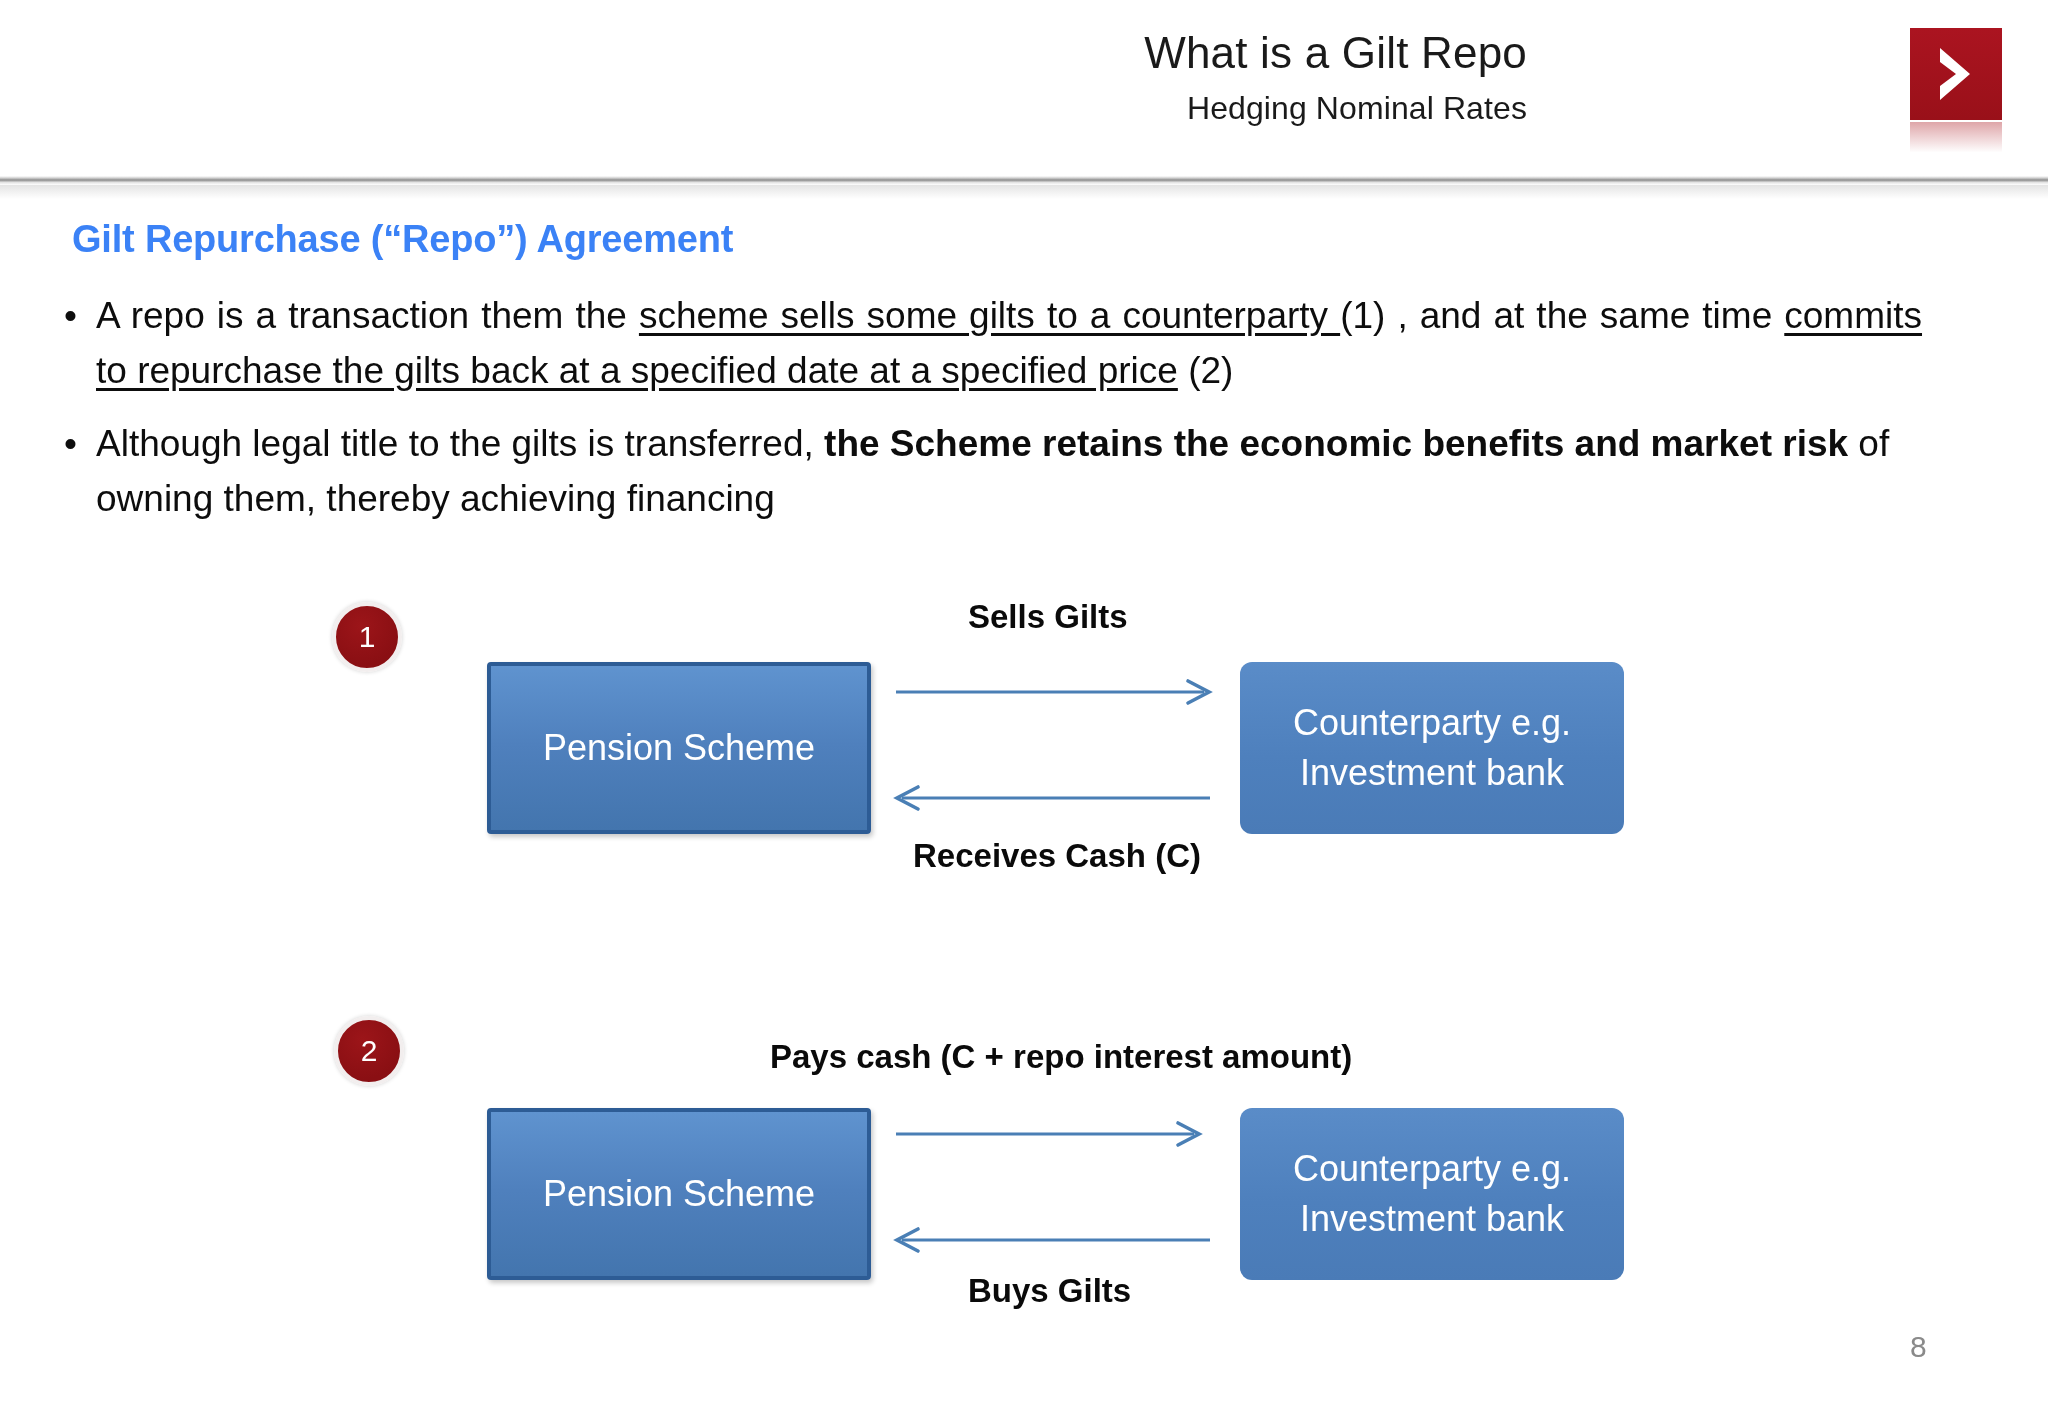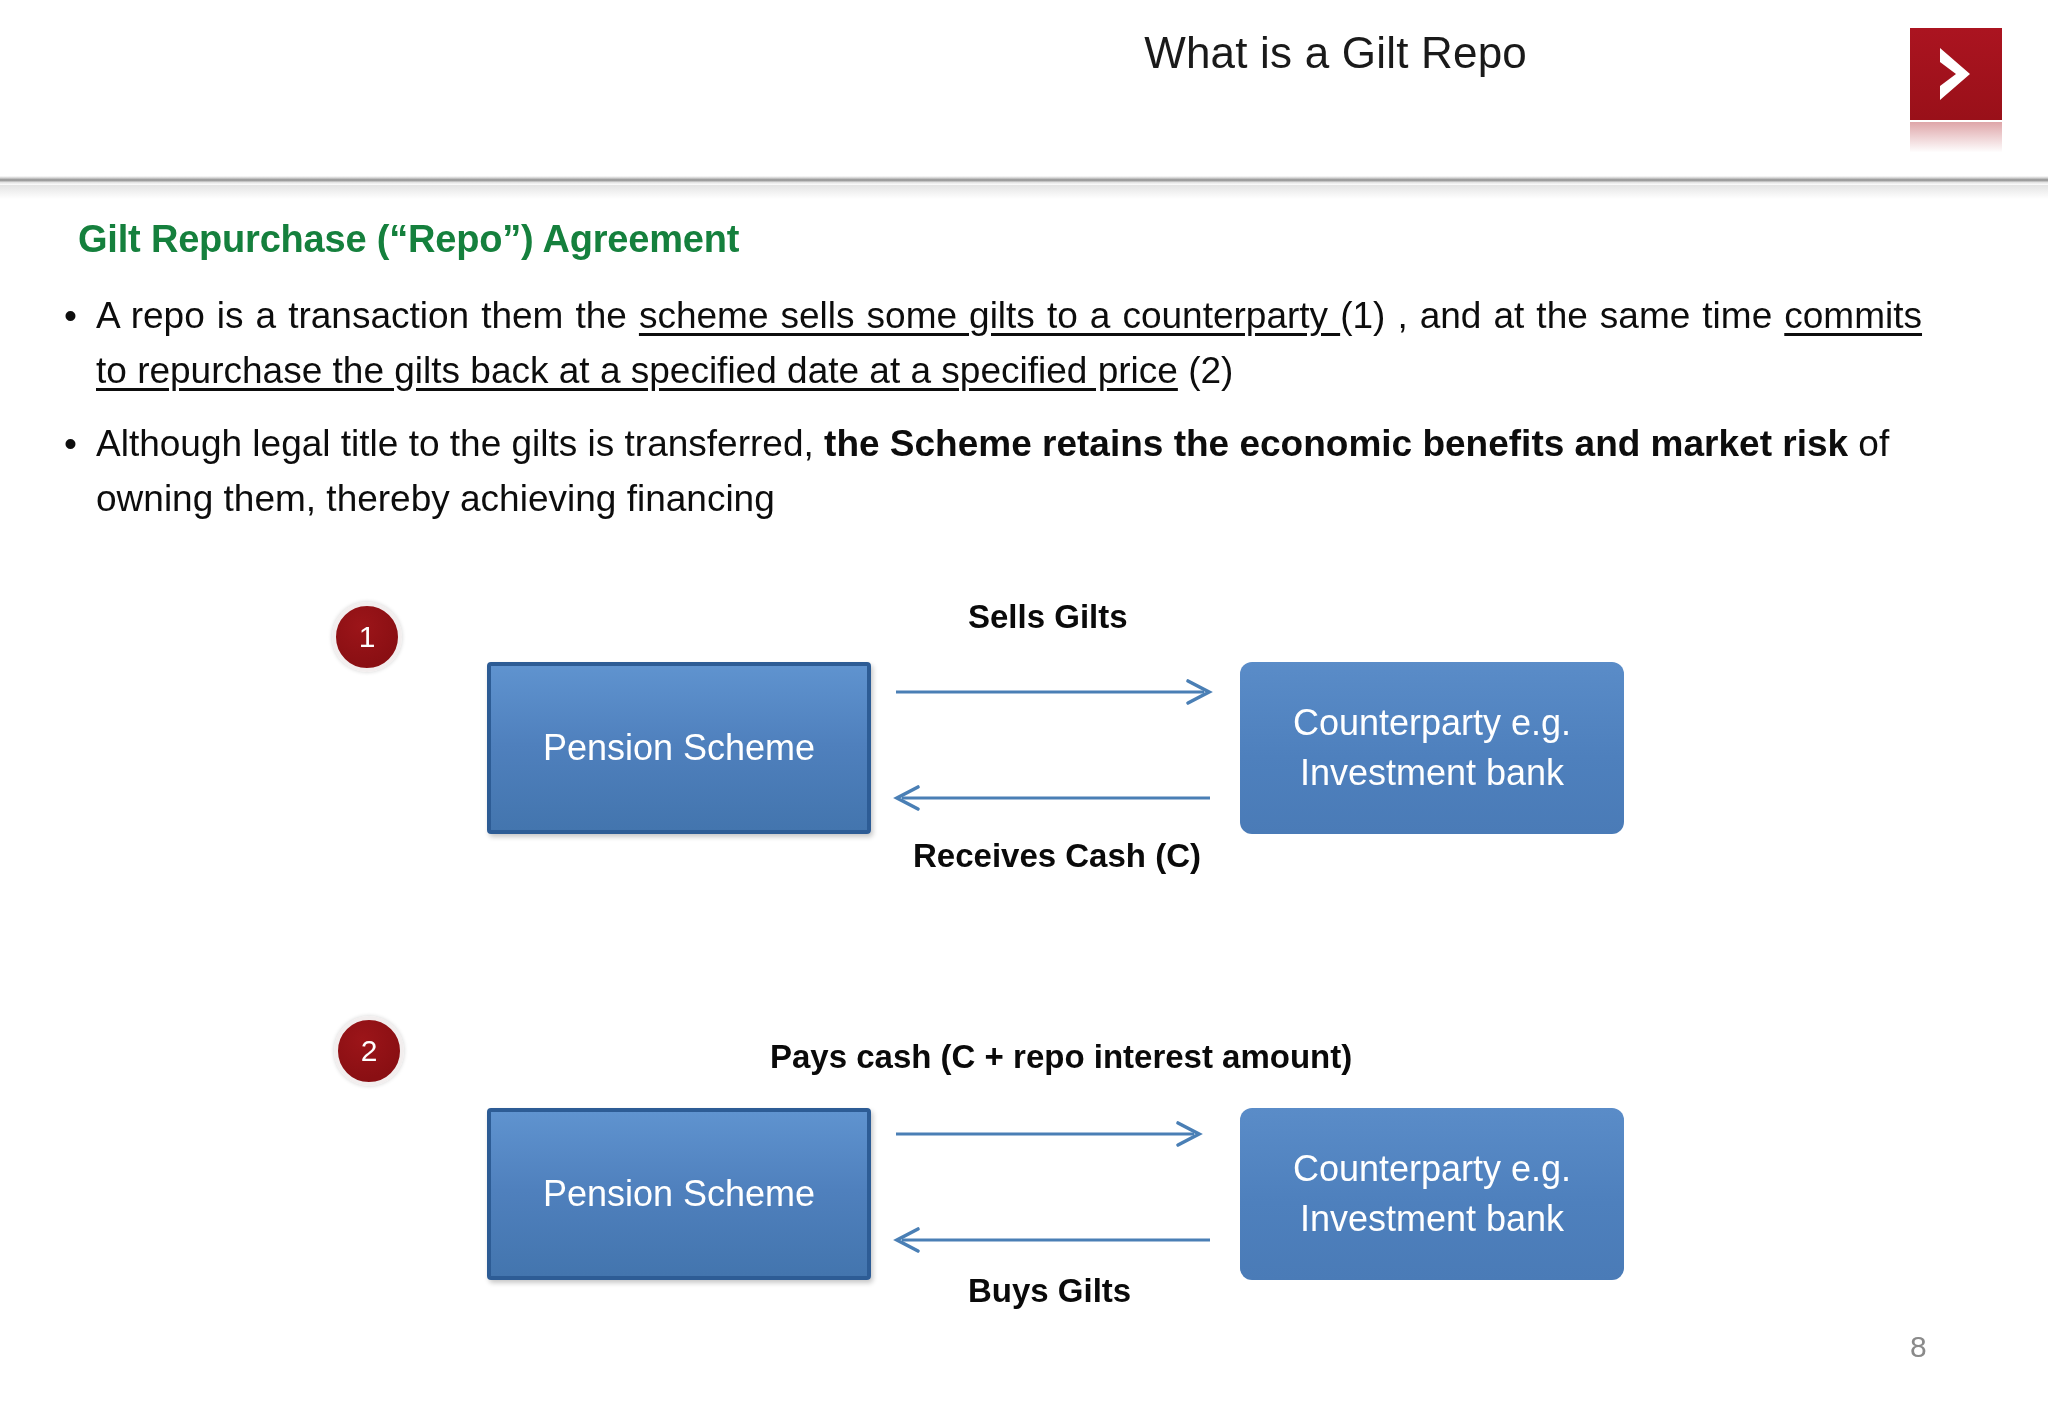--- a/index.html
+++ b/index.html
@@ -106,25 +106,25 @@
     left: 208px;
     top: 200px;
     width: 1840px;
     height: 1214px;
     background: #ffffff;
   }
 
   
   .section-heading {
     position: absolute;
-    left: 78px;
+    left: 72px;
     top: 218px;
     font-size: 38px;
     font-weight: bold;
-    color: #15803d;
+    color: #3b82f6;
     letter-spacing: -0.2px;
   }
 
   
   .bullets {
     position: absolute;
     left: 62px;
     top: 288px;
     width: 1860px;
   }
@@ -226,20 +226,21 @@
   }
 </style>
 </head>
 <body>
 
 <div id="slide">
 
   <div class="header">
     <div class="header-titles">
       <div class="header-title">What is a Gilt Repo</div>
+      <div class="header-subtitle">Hedging Nominal Rates</div>
     </div>
 
     <div class="logo-wrap">
       <div class="logo-mark">
         <svg width="52" height="60" viewBox="0 0 52 60" aria-hidden="true">
           <polygon points="10,4 40,30 10,56 10,42 26,30 10,18" fill="#ffffff"></polygon>
         </svg>
       </div>
       <div class="logo-reflection"></div>
     </div>

